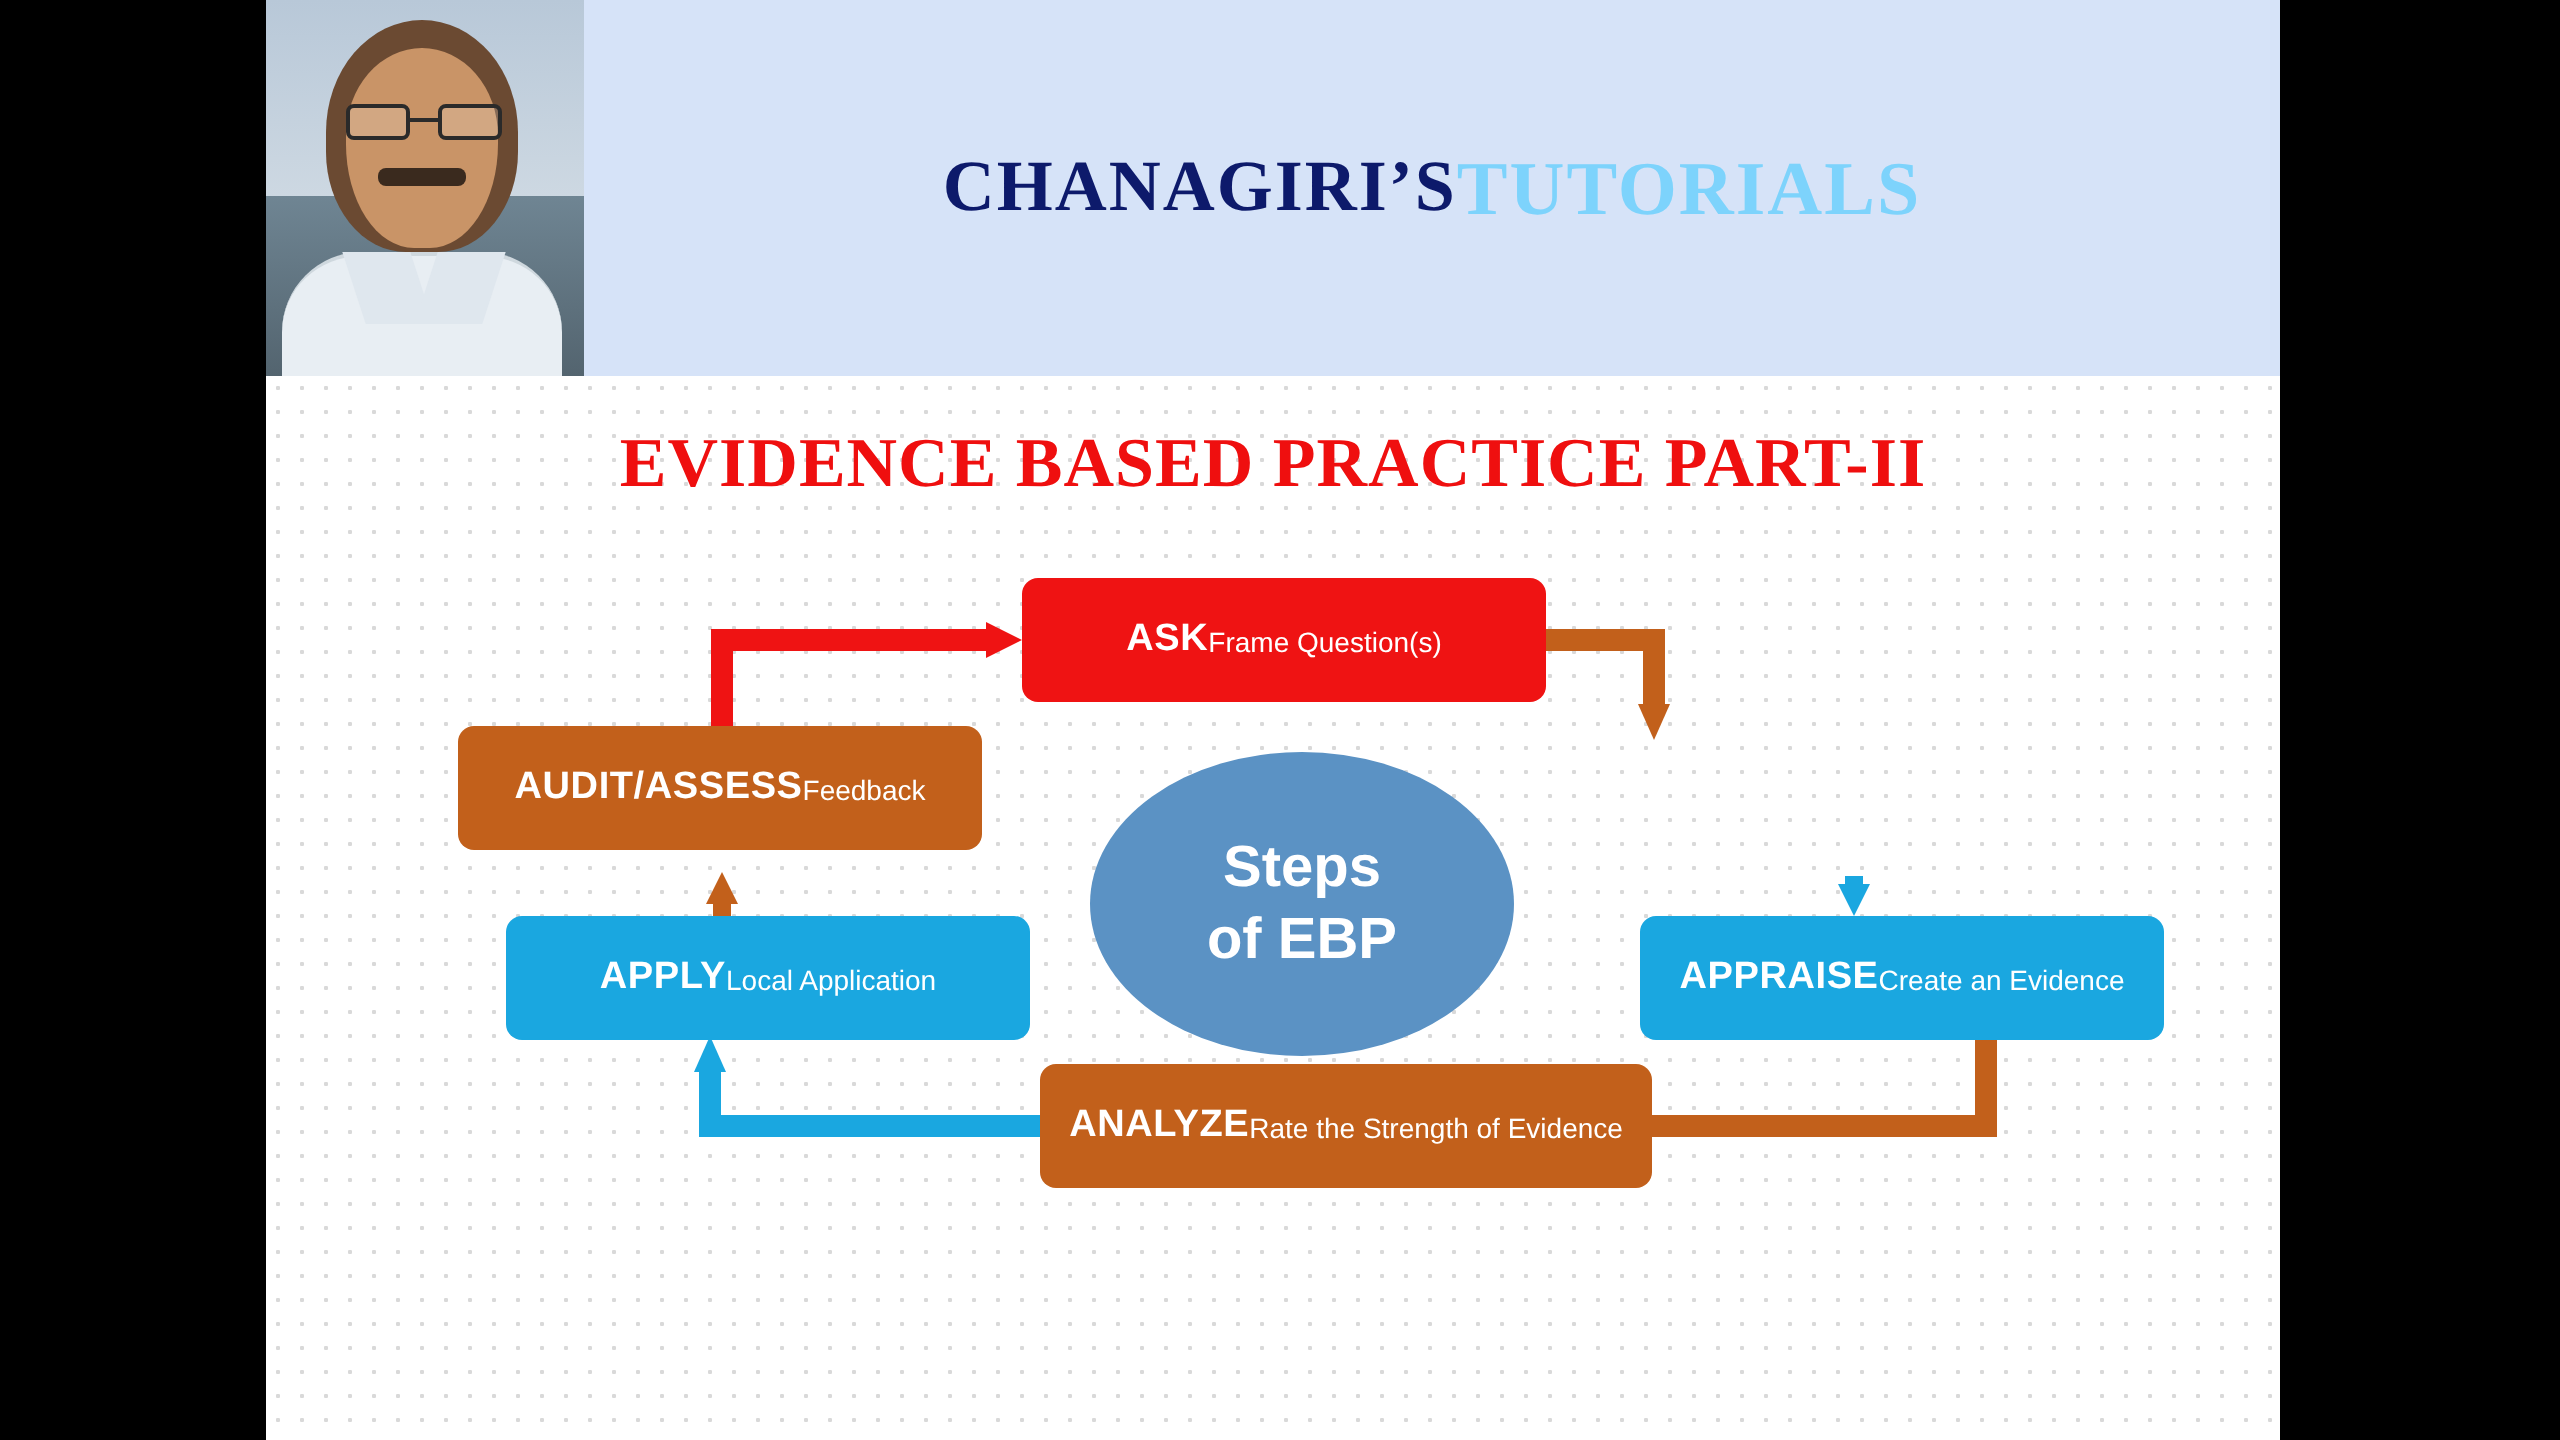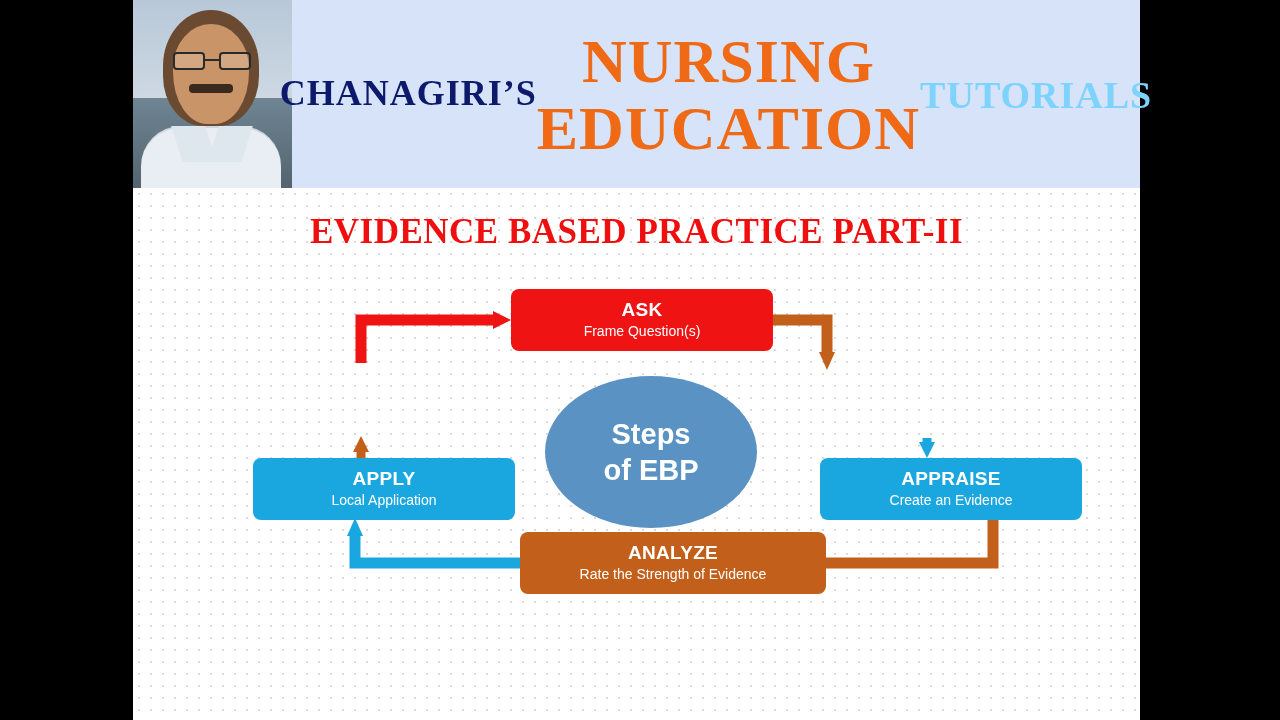--- a/index.html
+++ b/index.html
@@ -138,21 +138,21 @@
   
   .diagram {
     position: absolute;
     left: 0; top: 0; width: 1007px; height: 532px;
   }
   .node {
     position: absolute;
     border-radius: 8px;
     color: #ffffff;
     display: flex;
-    flex-direction: column;
+    flex-direction: row;
     align-items: center;
     justify-content: center;
     text-align: center;
     padding: 4px 8px;
     z-index: 3;
   }
   .node .n-title {
     font-weight: bold;
     font-size: 19px;
     line-height: 1.1;
@@ -209,21 +209,20 @@
     <div class="glasses">
       <div class="lens l"></div>
       <div class="bridge"></div>
       <div class="lens r"></div>
     </div>
     <div class="mous"></div>
   </div>
 
   <div class="title-block">
     <div class="t-line1">CHANAGIRI’S</div>
-    <div class="t-line2">NURSING EDUCATION</div>
     <div class="t-line3">TUTORIALS</div>
   </div>
 
   <div class="content">
 
     <div class="slide-title">EVIDENCE BASED PRACTICE PART-II</div>
 
     <div class="diagram">
 
       <svg class="arrows" viewBox="0 0 1007 532">
@@ -261,20 +260,24 @@
       <div class="node brown n-analyze">
         <div class="n-title">ANALYZE</div>
         <div class="n-sub">Rate the Strength of Evidence</div>
       </div>
 
       <div class="node blue n-apply">
         <div class="n-title">APPLY</div>
         <div class="n-sub">Local Application</div>
       </div>
 
+      <div class="node brown n-audit">
+        <div class="n-title">AUDIT/ASSESS</div>
+        <div class="n-sub">Feedback</div>
+      </div>
 
       <div class="ellipse">
         <div>Steps</div>
         <div>of EBP</div>
       </div>
 
     </div>
   </div>
 </div>
 

